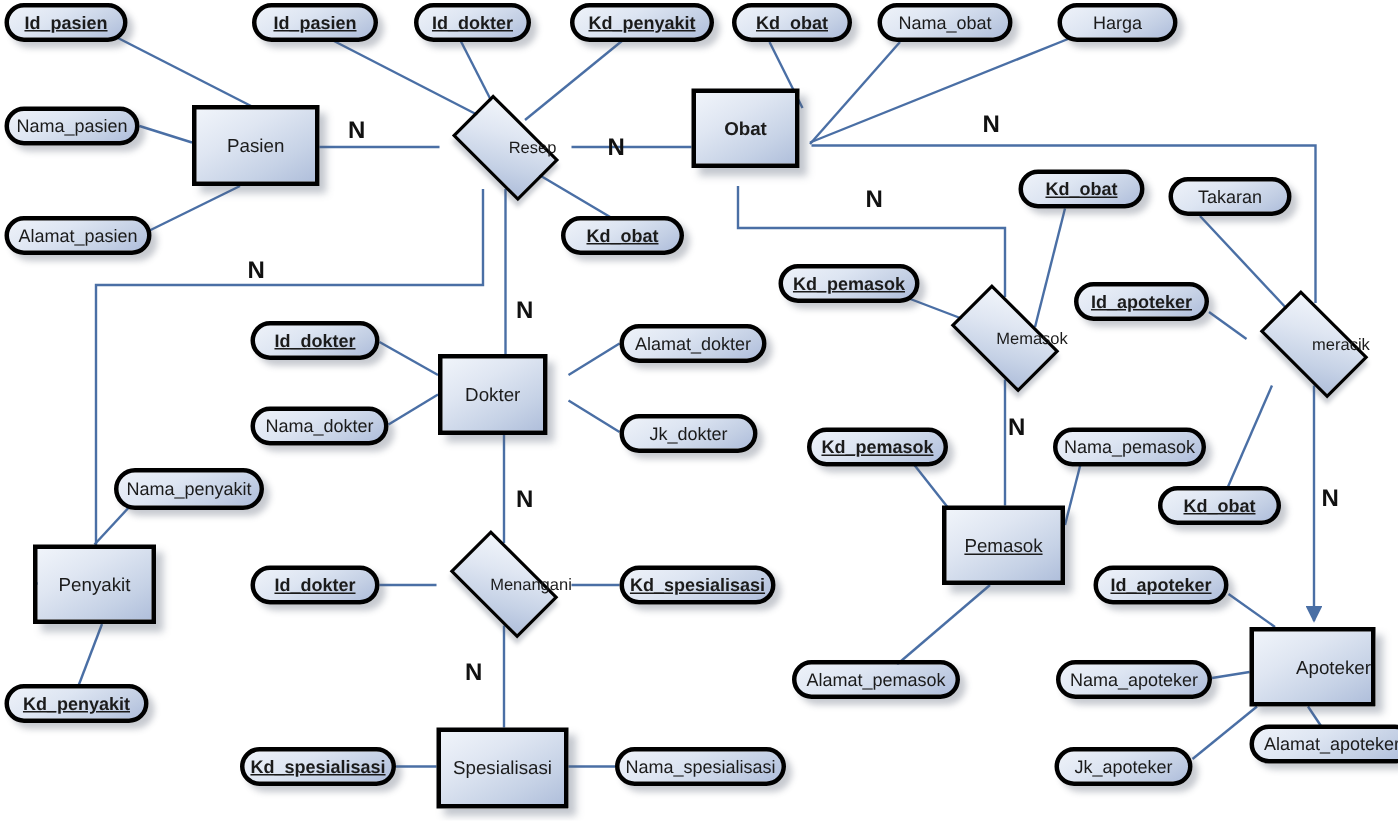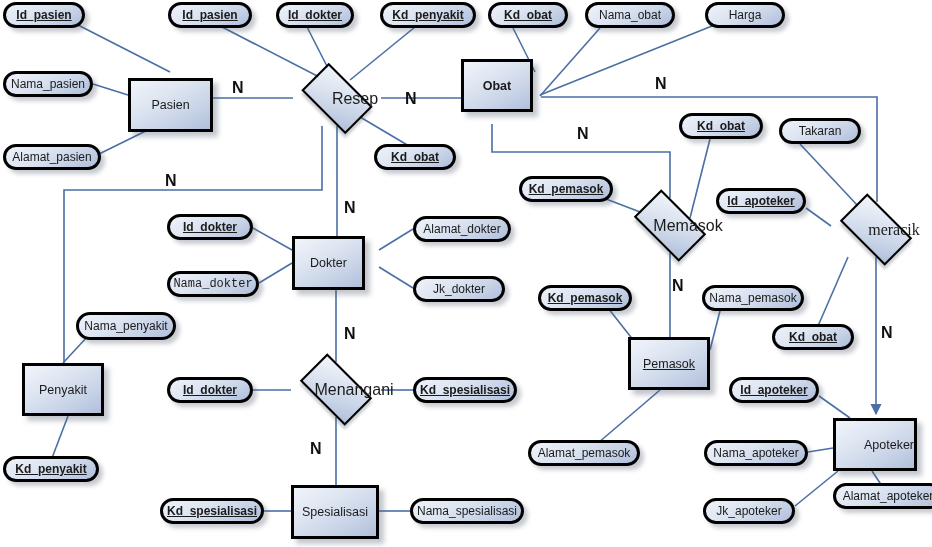--- a/index.html
+++ b/index.html
@@ -50,21 +50,21 @@
   .rel .dia{
     position:absolute;left:0;top:0;width:100%;height:100%;
     background:linear-gradient(150deg,#f0f4fa 0%,#dfe6f2 35%,#c6d2e6 72%,#b0bfdb 100%);
     border:3px solid #000;
     box-sizing:border-box;
     transform:rotate(45deg) scale(.707);
     box-shadow:4px 4px 4px rgba(80,90,110,.30);
   }
   .rel .dlabel{
     position:relative;z-index:2;
-    font-size:16px;white-space:nowrap;margin-left:36px;
+    font-size:11px;white-space:nowrap;margin-left:36px;
   }
 
   
   .card{
     position:absolute;
     font-size:16px;font-weight:bold;color:#111;
     -webkit-user-select:none;user-select:none;
   }
 </style>
 </head>
@@ -187,21 +187,21 @@
       </div>
       <div class="node attr key" style="left: 716px; top: 188px; width: 90px; height: 26px;">
         <span>Id_apoteker</span>
       </div>
       <div class="node attr key" style="left: 167px; top: 214px; width: 86px; height: 26px;">
         <span>Id_dokter</span>
       </div>
       <div class="node attr" style="left: 413px; top: 216px; width: 98px; height: 26px;">
         <span>Alamat_dokter</span>
       </div>
-      <div class="node attr" style="left: 167px; top: 271px; width: 92px; height: 26px; font-family: Liberation Mono, monospace;">
+      <div class="node attr" style="left: 167px; top: 271px; width: 92px; height: 26px;">
         <span>Nama_dokter</span>
       </div>
       <div class="node attr" style="left: 413px; top: 276px; width: 92px; height: 26px;">
         <span>Jk_dokter</span>
       </div>
       <div class="node attr" style="left: 76px; top: 312px; width: 100px; height: 28px;">
         <span>Nama_penyakit</span>
       </div>
       <div class="node attr key" style="left: 538px; top: 285px; width: 94px; height: 26px;">
         <span>Kd_pemasok</span>
@@ -235,21 +235,21 @@
       </div>
       <div class="node attr" style="left: 704px; top: 440px; width: 104px; height: 26px;">
         <span>Nama_apoteker</span>
       </div>
       <div class="node attr" style="left: 833px; top: 483px; width: 110px; height: 26px;">
         <span>Alamat_apoteker</span>
       </div>
       <div class="node attr" style="left: 703px; top: 498px; width: 92px; height: 26px;">
         <span>Jk_apoteker</span>
       </div>
-      <div class="node entity" style="left: 128px; top: 70px; width: 85px; height: 54px; margin-top: 8px;">
+      <div class="node entity" style="left: 128px; top: 70px; width: 85px; height: 54px;">
         <span>Pasien</span>
       </div>
       <div class="node entity" style="left: 461px; top: 59px; width: 72px; height: 53px; font-weight: bold;">
         <span>Obat</span>
       </div>
       <div class="node entity" style="left: 292px; top: 236px; width: 73px; height: 54px;">
         <span>Dokter</span>
       </div>
       <div class="node entity" style="left: 22px; top: 363px; width: 82px; height: 53px;">
         <span>Penyakit</span>
@@ -268,21 +268,21 @@
         <span class="dlabel">Resep</span>
       </div>
       <div class="node rel" style="left: 291px; top: 362px; width: 90px; height: 55px;">
         <div class="dia"></div>
         <span class="dlabel">Menangani</span>
       </div>
       <div class="node rel" style="left: 625px; top: 198px; width: 90px; height: 55px;">
         <div class="dia"></div>
         <span class="dlabel">Memasok</span>
       </div>
-      <div class="node rel" style="left: 831px; top: 202px; width: 90px; height: 55px; font-family: Liberation Serif, serif;">
+      <div class="node rel" style="left: 831px; top: 202px; width: 90px; height: 55px;">
         <div class="dia"></div>
         <span class="dlabel">meracik</span>
       </div>
       <div class="card" style="left: 232px; top: 79px;">N</div>
       <div class="card" style="left: 405px; top: 90px;">N</div>
       <div class="card" style="left: 655px; top: 75px;">N</div>
       <div class="card" style="left: 577px; top: 125px;">N</div>
       <div class="card" style="left: 165px; top: 172px;">N</div>
       <div class="card" style="left: 344px; top: 199px;">N</div>
       <div class="card" style="left: 672px; top: 277px;">N</div>

